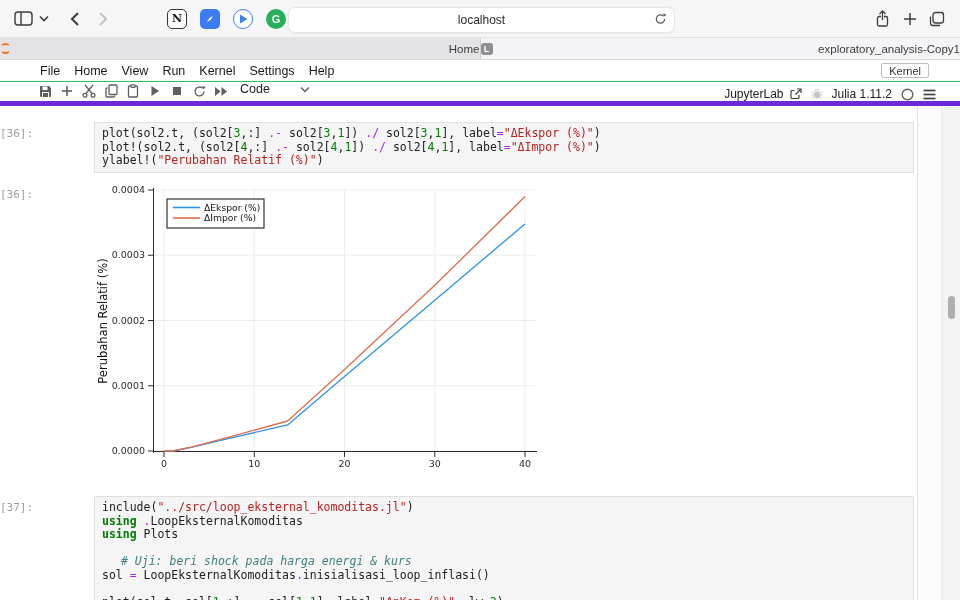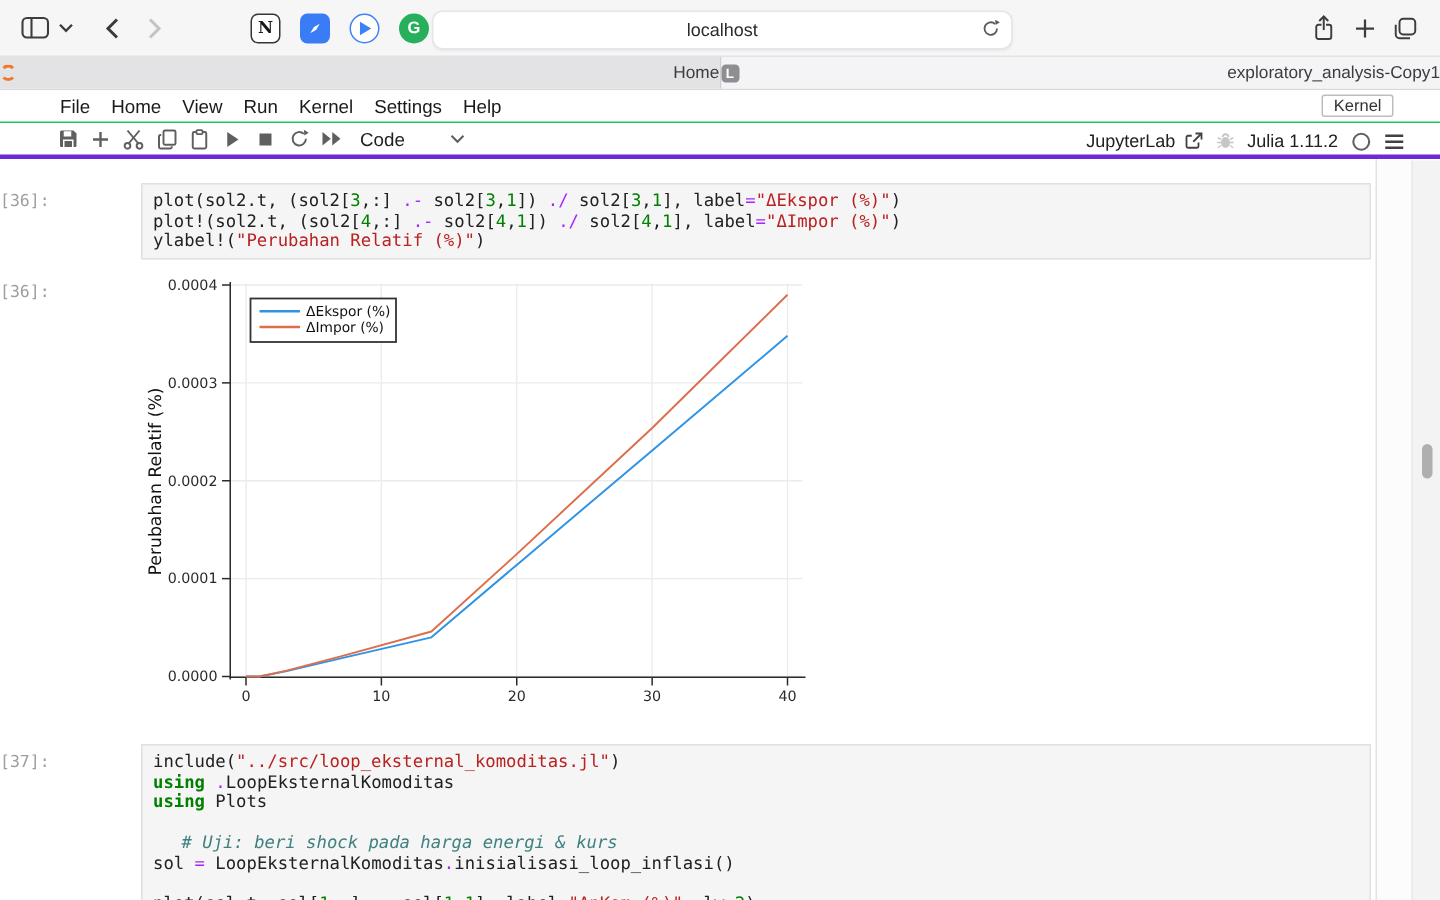--- a/index.html
+++ b/index.html
@@ -31,21 +31,21 @@
   
   .menubar{position:absolute;top:60px;left:0;width:960px;height:22px;background:#fff;
     border-bottom:1px solid #22c55e;display:flex;align-items:center;box-sizing:border-box;
     padding-left:40px;gap:14px;font-size:12.5px;color:#1a1a1a;}
   .menu-item{cursor:default;}
   .trusted{position:absolute;right:31px;top:3px;border:1px solid #bdbdbd;border-radius:2px;
     padding:0.5px 7px;font-size:11px;color:#333;background:#fff;}
 
   
   .jtoolbar{position:absolute;top:82px;left:0;width:960px;height:24px;background:#fff;
-    border-bottom:3px solid #6d28d9;display:flex;align-items:center;box-sizing:border-box;padding-left:34px;}
+    border-bottom:5px solid #6d28d9;display:flex;align-items:flex-start;box-sizing:border-box;padding-left:34px;}
   .jt-icon{width:22px;height:18px;display:flex;align-items:center;justify-content:center;color:#5f5f61;}
   .code-select{display:flex;align-items:center;margin-left:8px;font-size:12.5px;color:#212121;}
   .code-select .chev{margin-left:30px;}
   .jt-right{position:absolute;right:24px;top:0;height:24px;display:flex;align-items:center;gap:9px;
     font-size:12px;color:#212121;}
 
   
   .notebook{position:absolute;top:106px;left:0;width:918px;height:494px;background:#fff;
     border-right:1px solid #e3e3e3;overflow:hidden;box-sizing:border-box;}
   .cell-row{position:absolute;left:0;width:914px;display:flex;}

